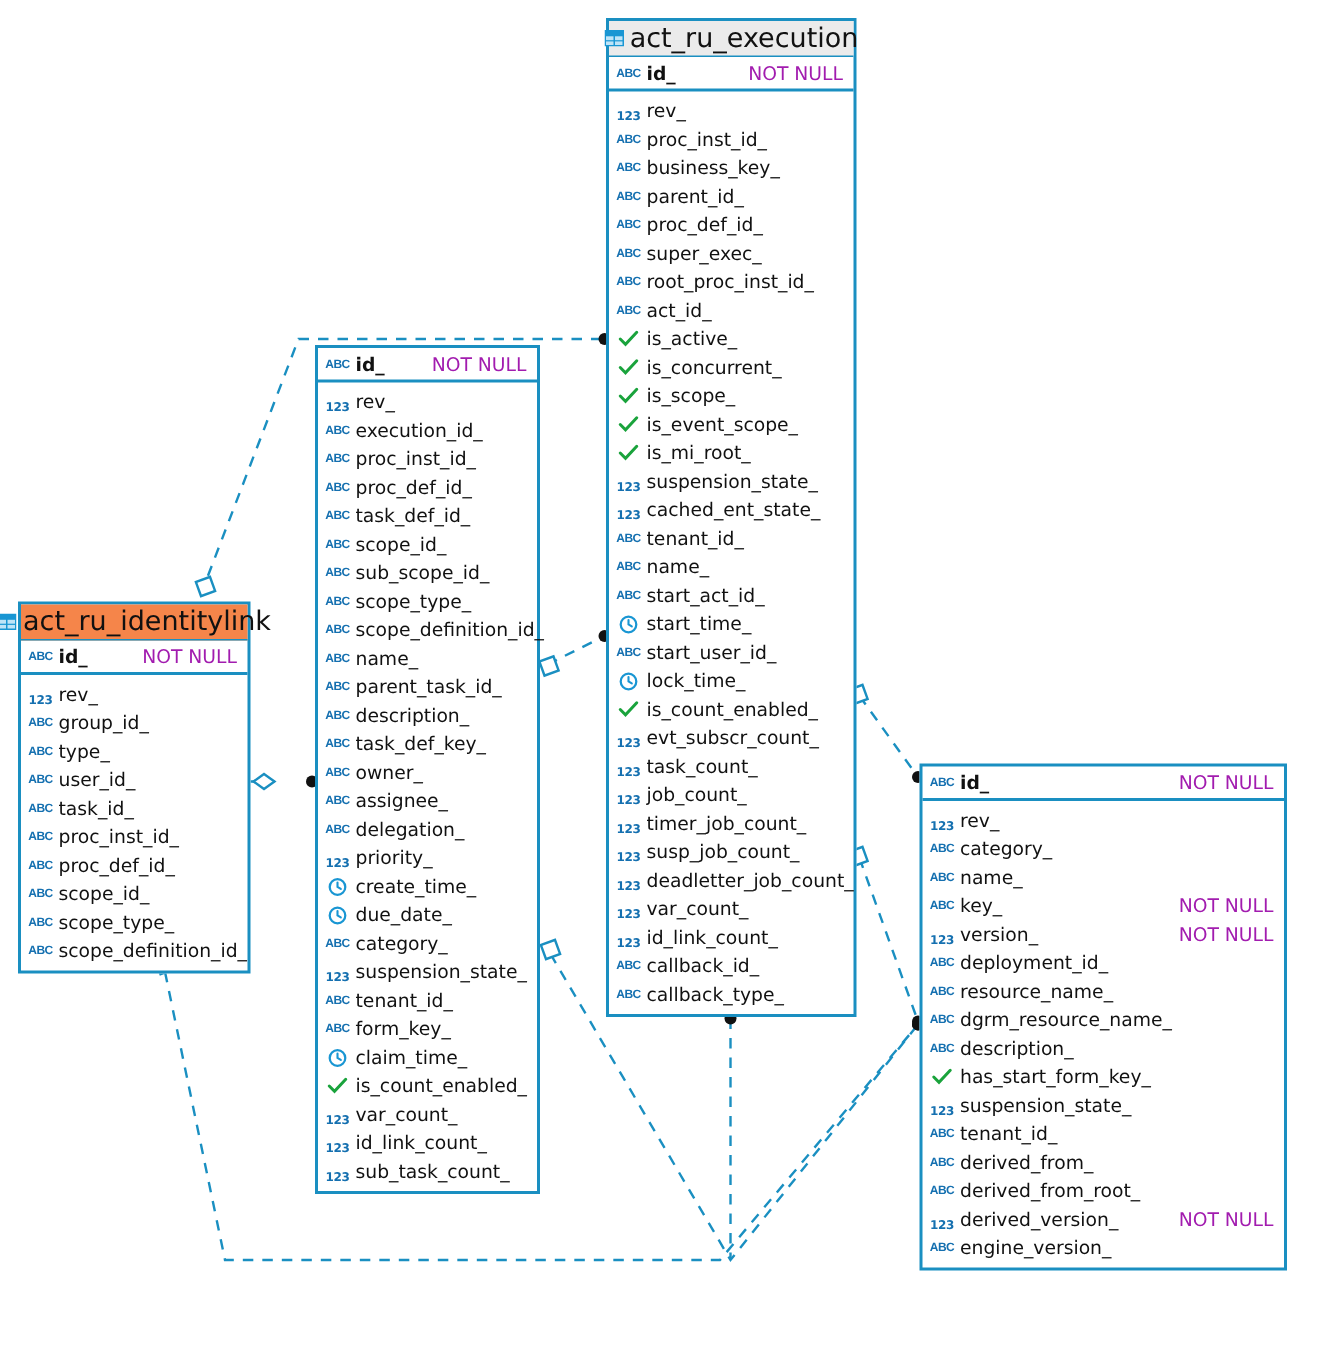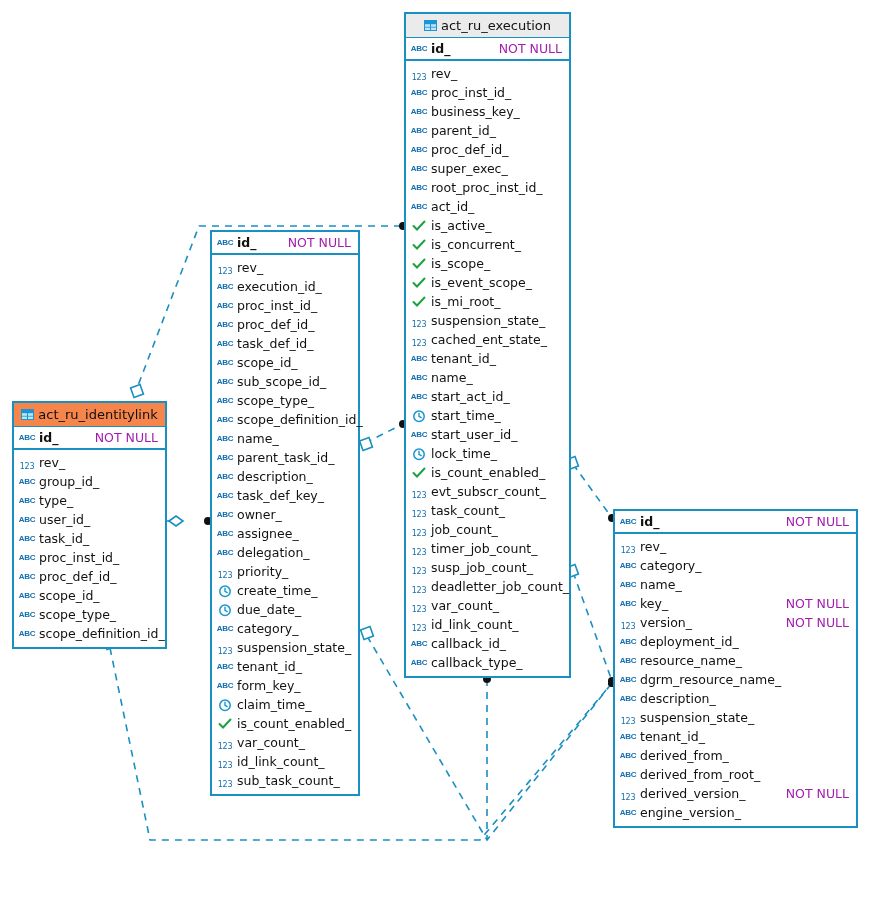--- a/index.html
+++ b/index.html
@@ -28,21 +28,21 @@
     z-index: 5;
   }
   .entity-header {
     height: 24px;
     background: #ebebeb;
     border-bottom: 1px solid #1a8fc1;
     display: flex;
     align-items: center;
     justify-content: center;
     gap: 4px;
-    font-size: 13px;
+    font-size: 18px;
     color: #111111;
     padding: 0 6px;
   }
   .entity.highlight > .entity-header {
     background: #f5854a;
     justify-content: center;
   }
   .tbl-icon {
     width: 13px; height: 11px;
     flex: 0 0 13px;
@@ -82,21 +82,21 @@
     font-family: Liberation Sans, sans-serif;
     font-size: 8px;
     font-weight: bold;
     color: #1570b0;
     letter-spacing: -0.3px;
     line-height: 1;
   }
   .ic-123 {
     font-family: "DejaVu Sans", "Liberation Sans", sans-serif;
     font-size: 8px;
-    font-weight: normal;
+    font-weight: bold;
     color: #1570b0;
     letter-spacing: -0.2px;
     line-height: 1;
     position: relative;
     top: -2px;
     margin-top: 12px;
   }
   .col-name { flex: 1 1 auto; }
   .col-name.bold { font-weight: bold; }
   .col-flag {
@@ -713,20 +713,28 @@
           <span class="col-name">dgrm_resource_name_</span>
         </div>
         <div class="col-row">
           <span class="col-icon">
             <span class="ic-abc">ABC</span>
           </span>
           <span class="col-name">description_</span>
         </div>
         <div class="col-row">
           <span class="col-icon">
+            <svg viewBox="0 0 14 14" width="14" height="14">
+              <path d="M1.5 7 L5 10.5 L12.5 2.5" stroke="#1aa33c" stroke-width="2" fill="none" stroke-linecap="round"></path>
+            </svg>
+          </span>
+          <span class="col-name">has_start_form_key_</span>
+        </div>
+        <div class="col-row">
+          <span class="col-icon">
             <span class="ic-123">123</span>
           </span>
           <span class="col-name">suspension_state_</span>
         </div>
         <div class="col-row">
           <span class="col-icon">
             <span class="ic-abc">ABC</span>
           </span>
           <span class="col-name">tenant_id_</span>
         </div>

